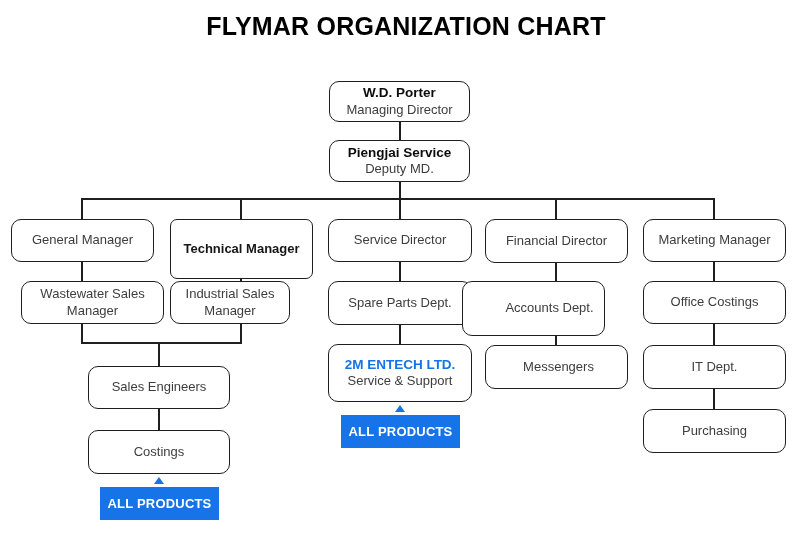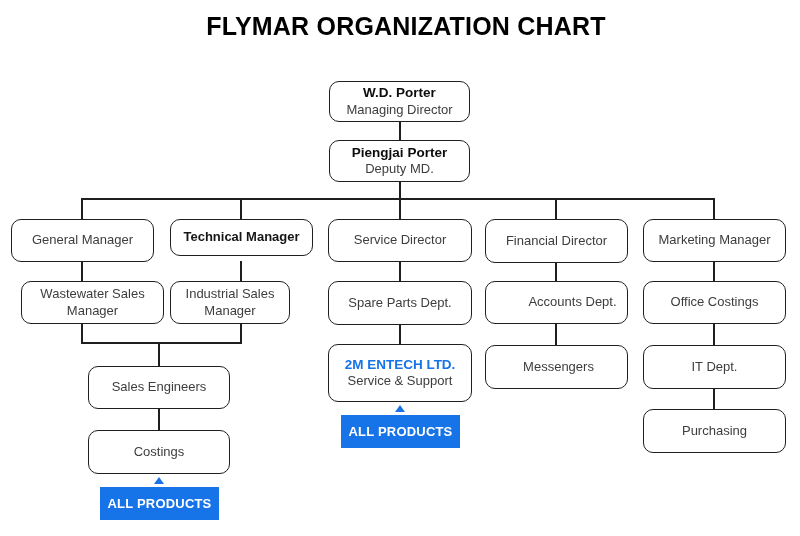--- a/index.html
+++ b/index.html
@@ -104,28 +104,28 @@
   <div class="vline" style="left:399px; top:324px; width:2px; height:21px;"></div>
   <div class="vline" style="left:555px; top:323px; width:2px; height:23px;"></div>
   <div class="vline" style="left:713px; top:323px; width:2px; height:23px;"></div>
   <div class="vline" style="left:713px; top:389px; width:2px; height:21px;"></div>
 
   <div class="node" style="left:329px; top:81px; width:141px; height:41px;padding-left:8px;">
     <span class="name">W.D. Porter</span>
     <span>Managing Director</span>
   </div>
   <div class="node" style="left:329px; top:140px; width:141px; height:42px;">
-    <span class="name">Piengjai Porter</span>
+    <span class="name">Piengjai Service</span>
     <span>Deputy MD.</span>
   </div>
 
   <div class="node" style="left:11px; top:219px; width:143px; height:43px;">
     <span>General Manager</span>
   </div>
-  <div class="node emph" style="left:170px; top:219px; width:143px; height:37px;">
+  <div class="node emph" style="left:170px; top:219px; width:143px; height:60px;border-radius:7px;">
     <span>Technical Manager</span>
   </div>
   <div class="node" style="left:328px; top:219px; width:144px; height:43px;">
     <span>Service Director</span>
   </div>
   <div class="node" style="left:485px; top:219px; width:143px; height:44px;">
     <span>Financial Director</span>
   </div>
   <div class="node" style="left:643px; top:219px; width:143px; height:43px;">
     <span>Marketing Manager</span>
@@ -133,21 +133,21 @@
 
   <div class="node" style="left:11px; top:281px; width:143px; height:43px;margin-left:10px;">
     <span>Wastewater Sales Manager</span>
   </div>
   <div class="node" style="left:170px; top:281px; width:120px; height:43px;">
     <span>Industrial Sales Manager</span>
   </div>
   <div class="node" style="left:328px; top:281px; width:144px; height:44px;">
     <span>Spare Parts Dept.</span>
   </div>
-  <div class="node" style="left:485px; top:281px; width:143px; height:43px;padding-left:40px;">
+  <div class="node" style="left:462px; top:281px; width:143px; height:55px;padding-left:40px;">
     <span>Accounts Dept.</span>
   </div>
   <div class="node" style="left:643px; top:281px; width:143px; height:43px;">
     <span>Office Costings</span>
   </div>
 
   <div class="node" style="left:88px; top:366px; width:142px; height:43px;">
     <span>Sales Engineers</span>
   </div>
   <div class="node" style="left:328px; top:344px; width:144px; height:58px;">

